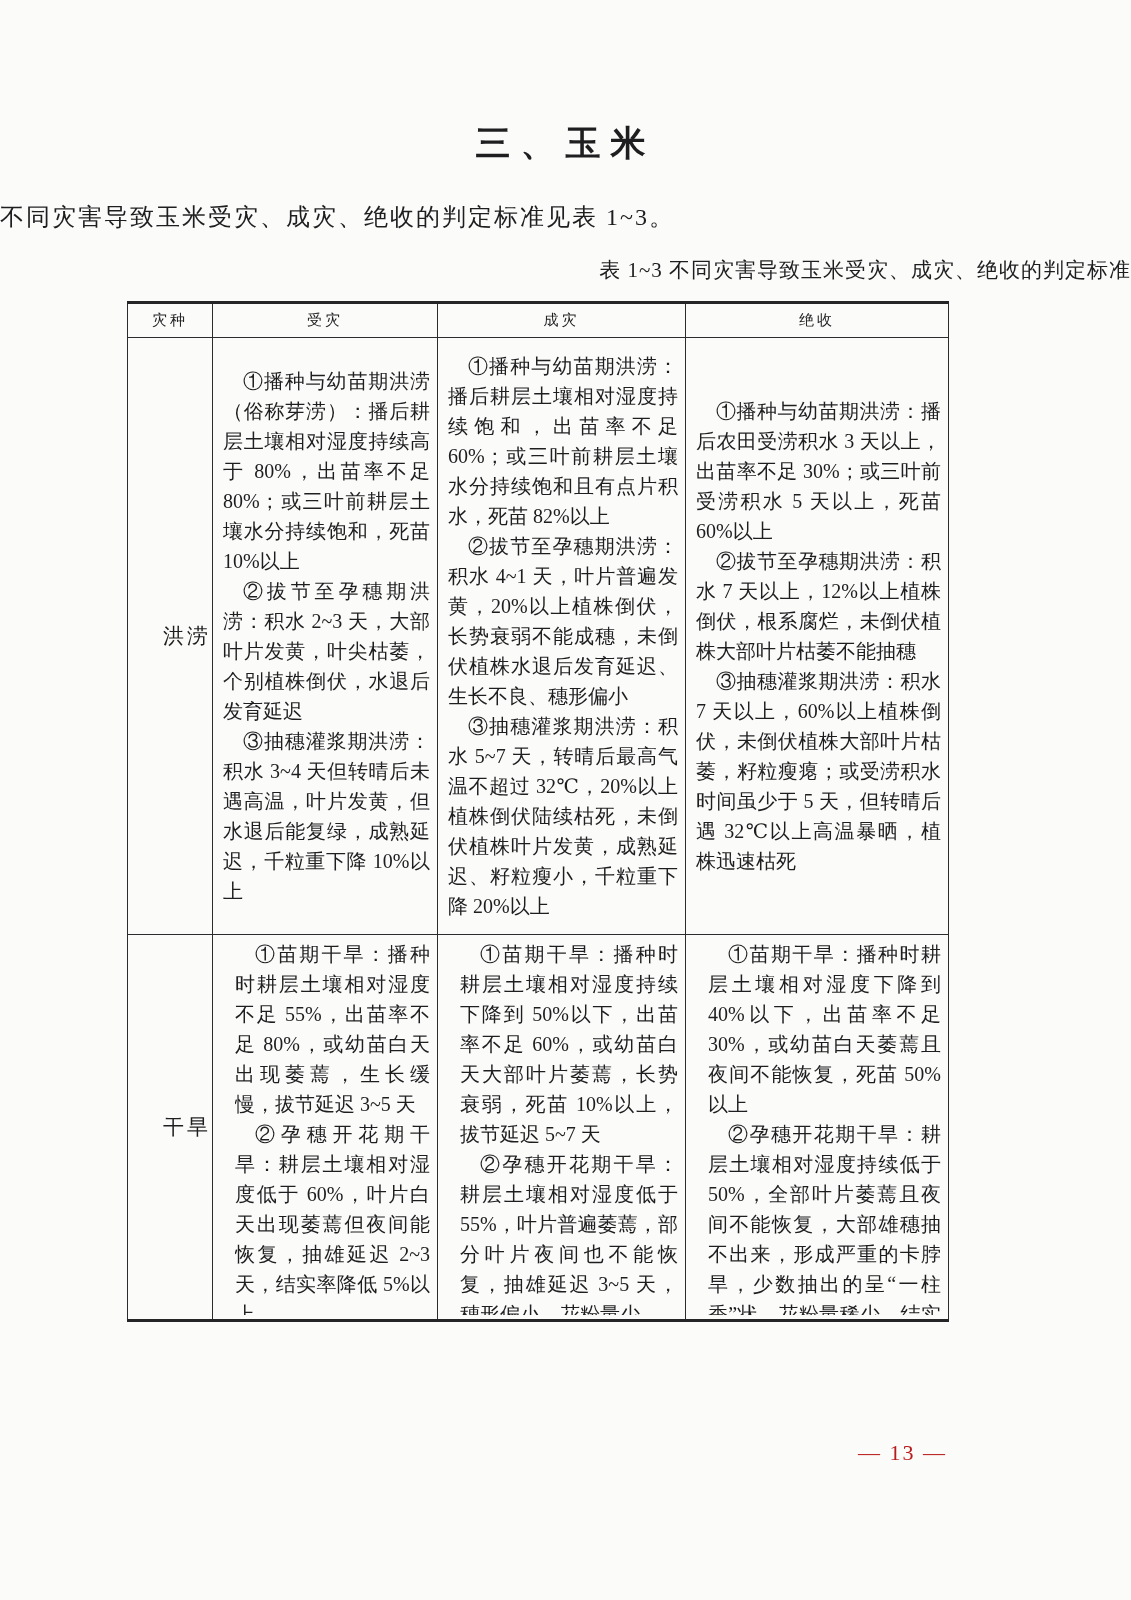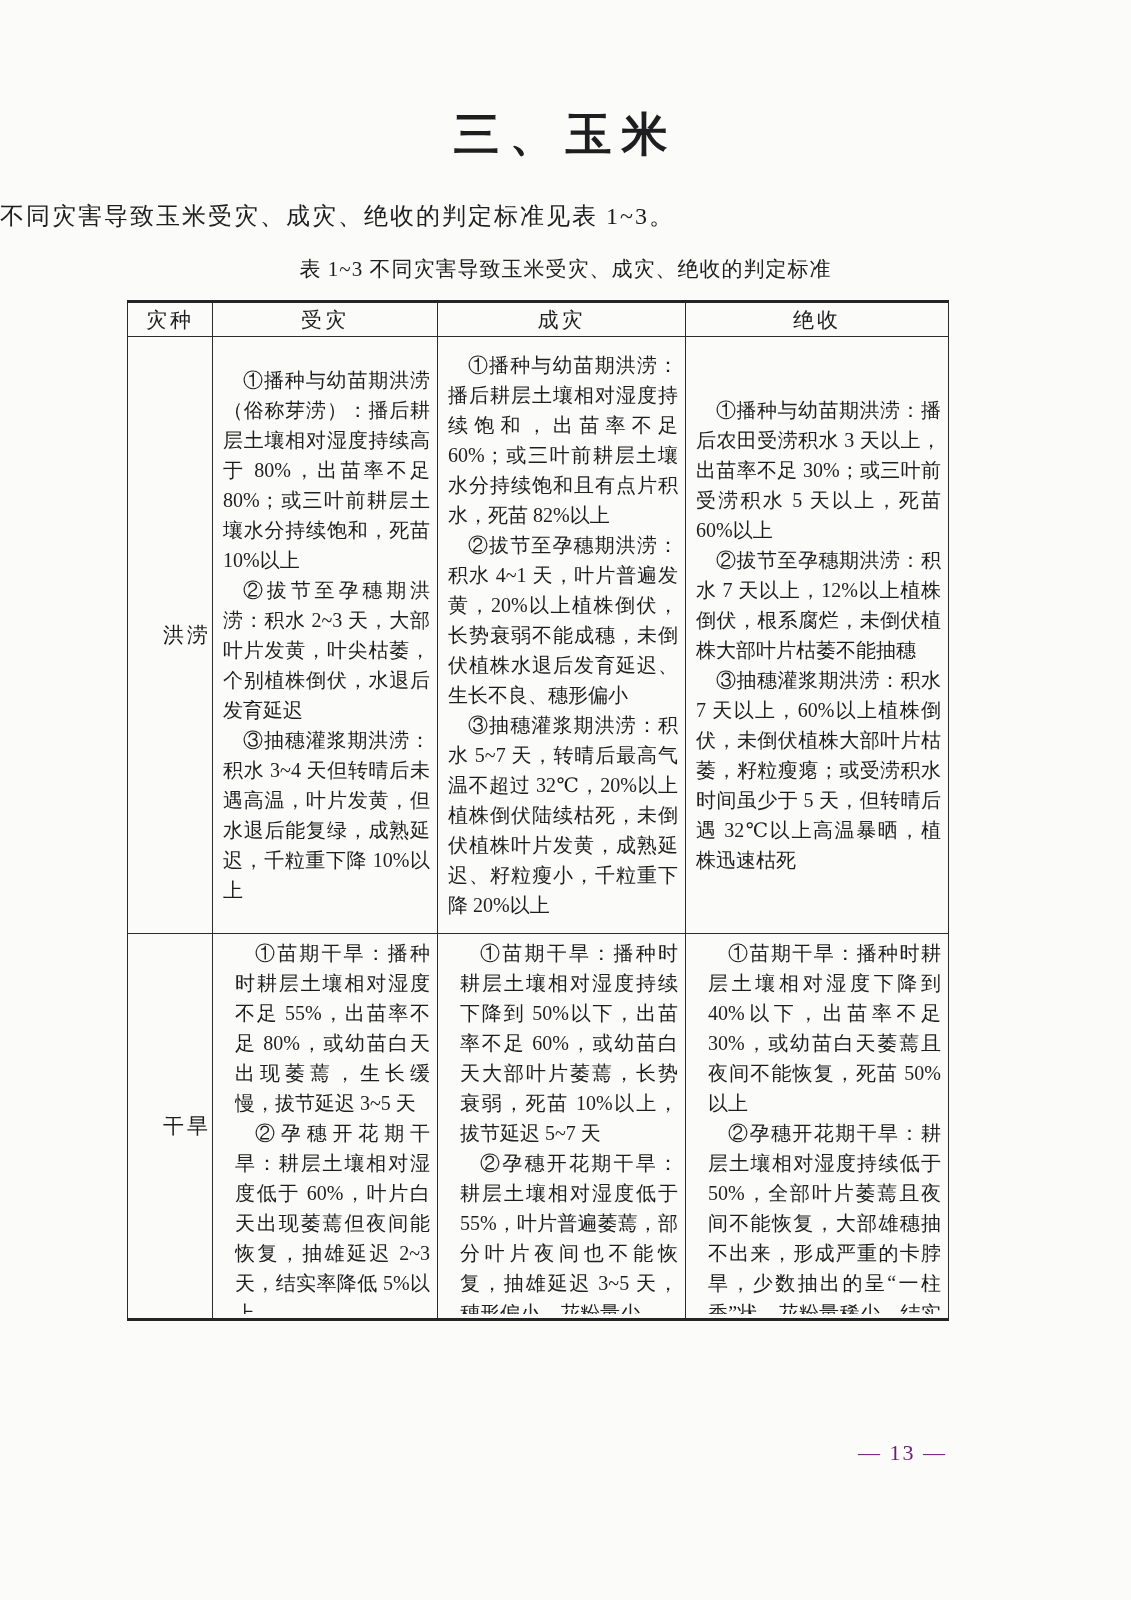--- a/index.html
+++ b/index.html
@@ -5,52 +5,52 @@
   html,body { margin:0; padding:0; }
   body {
     width:1131px; height:1600px;
     background:#fbfbf9;
     color:#1e1e20;
     font-family:"Liberation Serif","DejaVu Serif",serif;
     position:relative;
     overflow:hidden;
   }
   .page-title {
-    margin:8px; padding-top:96px;
+    margin:0; padding-top:120px;
     text-align:center;
-    font-size:46px; font-weight:700;
+    font-size:35px; font-weight:700;
     letter-spacing:10px;
   }
   .intro {
     margin:34px 0 0 0;
     text-align:left;
     font-size:24px;
     letter-spacing:2px;
   }
   .table-caption {
     margin:23px 0 0 0;
-    text-align:center;
+    text-align:right;
     font-size:21px;
     letter-spacing:1px;
   }
   table.std {
     margin:17px 0 0 127px;
     width:821px;
     border-collapse:collapse;
     table-layout:fixed;
     border-top:3px solid #252527;
     border-bottom:3px solid #252527;
   }
   table.std th, table.std td {
     border:1px solid #2c2c2e;
     font-weight:normal;
   }
   thead th {
     height:31px;
-    font-size:21px;
+    font-size:15px;
     text-align:center;
     letter-spacing:3px;
   }
   th.row-label {
     font-size:21px;
     text-align:right;
     letter-spacing:3px;
     vertical-align:middle;
   }
   td.body-cell {
@@ -63,21 +63,21 @@
   tr.row-drought td.body-cell { height:376px; vertical-align:top; }
   .clip { max-height:376px; overflow:hidden;margin-left:12px; }
   p.cp { margin:0; text-indent:1em; }
   p.cp.no-indent { text-indent:0; }
   .page-number {
     position:absolute;
     top:1440px; left:835px;
     width:135px;
     text-align:center;
     font-size:22px;
-    color:#701a75;
+    color:#b91c1c;
     letter-spacing:2px;
   }
 </style>
 </head>
 <body>
 
 <h1 class="page-title">三、玉米</h1>
 
 <p class="intro">不同灾害导致玉米受灾、成灾、绝收的判定标准见表 1~3。</p>
 

